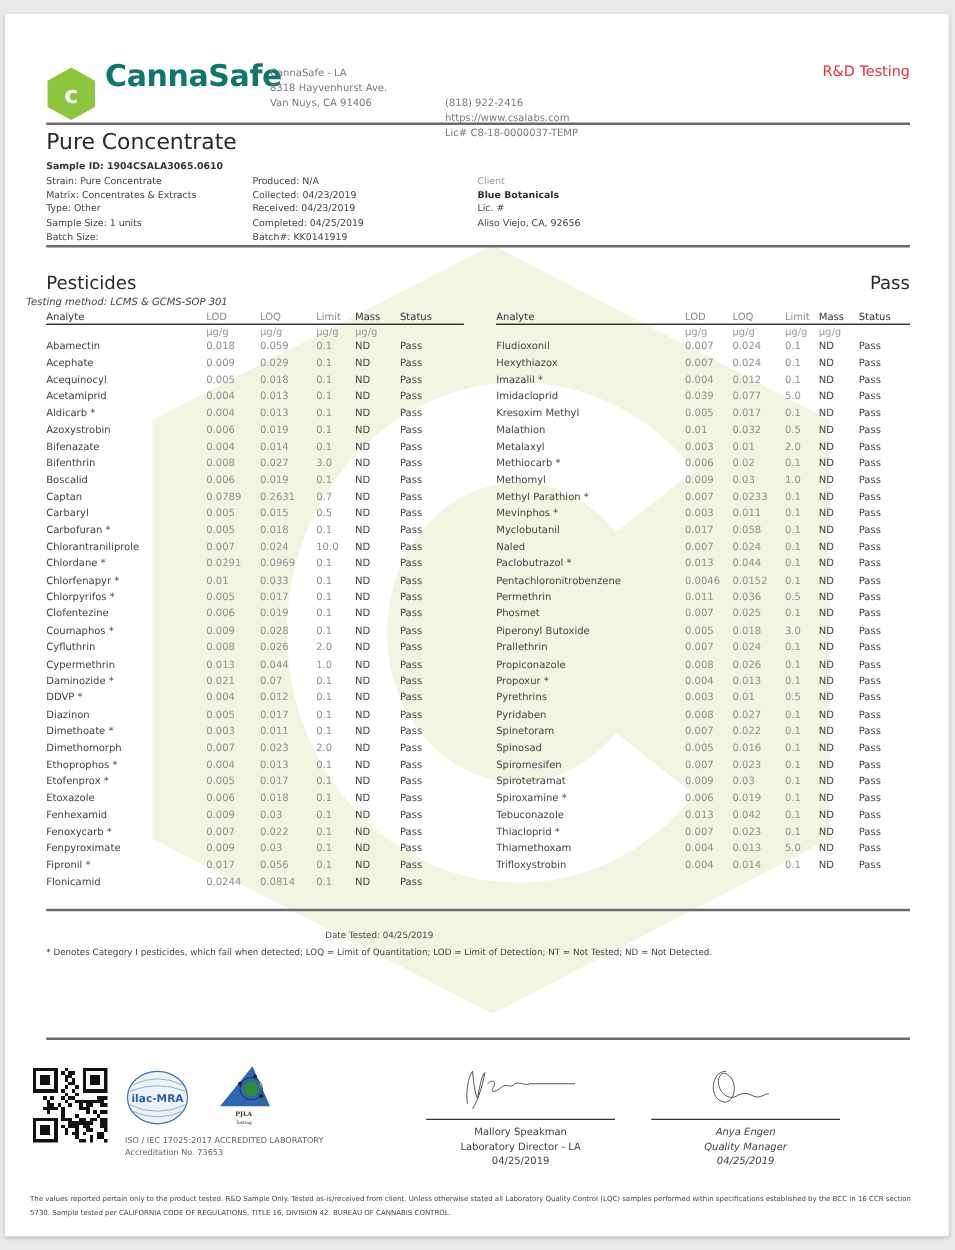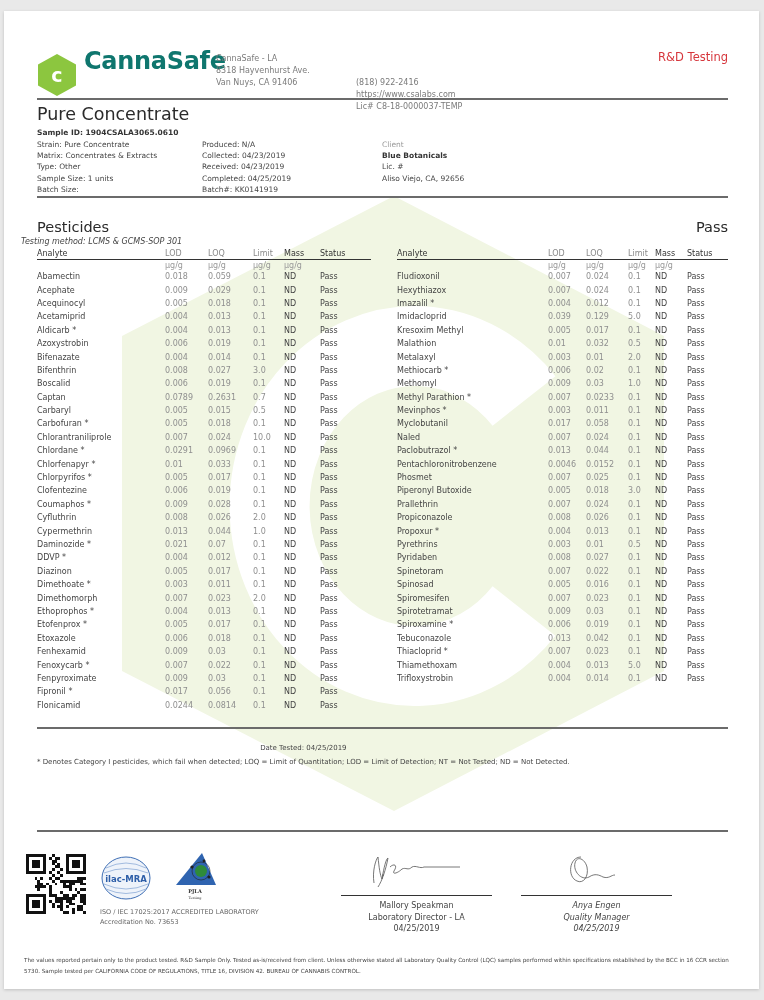--- a/index.html
+++ b/index.html
@@ -465,21 +465,21 @@
           <td>Imazalil *</td>
           <td class="num">0.004</td>
           <td class="num">0.012</td>
           <td class="num">0.1</td>
           <td class="mass">ND</td>
           <td class="status">Pass</td>
         </tr>
         <tr>
           <td>Imidacloprid</td>
           <td class="num">0.039</td>
-          <td class="num">0.129</td>
+          <td class="num">0.077</td>
           <td class="num">5.0</td>
           <td class="mass">ND</td>
           <td class="status">Pass</td>
         </tr>
         <tr>
           <td>Kresoxim Methyl</td>
           <td class="num">0.005</td>
           <td class="num">0.017</td>
           <td class="num">0.1</td>
           <td class="mass">ND</td>
@@ -555,20 +555,28 @@
           <td class="num">0.044</td>
           <td class="num">0.1</td>
           <td class="mass">ND</td>
           <td class="status">Pass</td>
         </tr>
         <tr>
           <td>Pentachloronitrobenzene</td>
           <td class="num">0.0046</td>
           <td class="num">0.0152</td>
           <td class="num">0.1</td>
+          <td class="mass">ND</td>
+          <td class="status">Pass</td>
+        </tr>
+        <tr>
+          <td>Permethrin</td>
+          <td class="num">0.011</td>
+          <td class="num">0.036</td>
+          <td class="num">0.5</td>
           <td class="mass">ND</td>
           <td class="status">Pass</td>
         </tr>
         <tr>
           <td>Phosmet</td>
           <td class="num">0.007</td>
           <td class="num">0.025</td>
           <td class="num">0.1</td>
           <td class="mass">ND</td>
           <td class="status">Pass</td>

